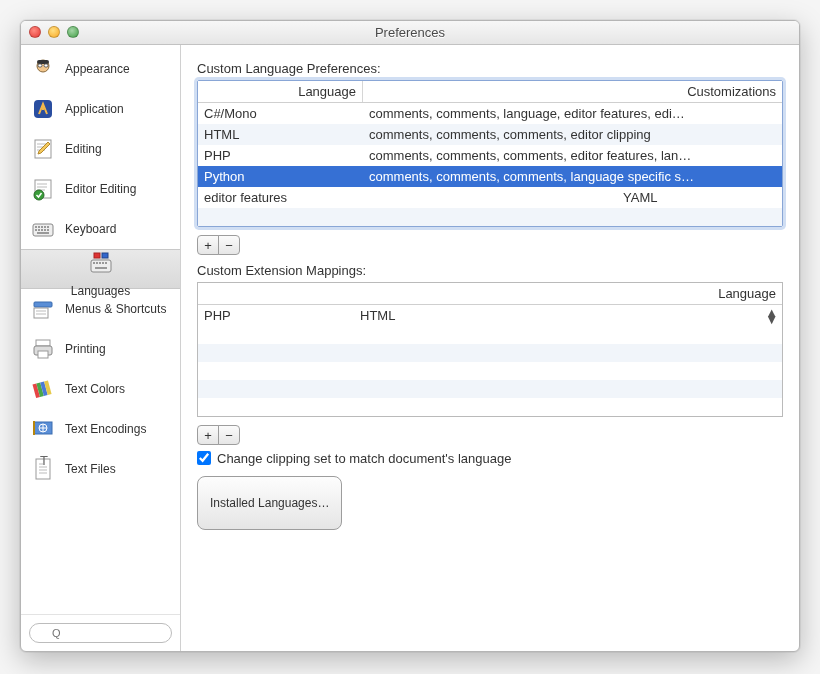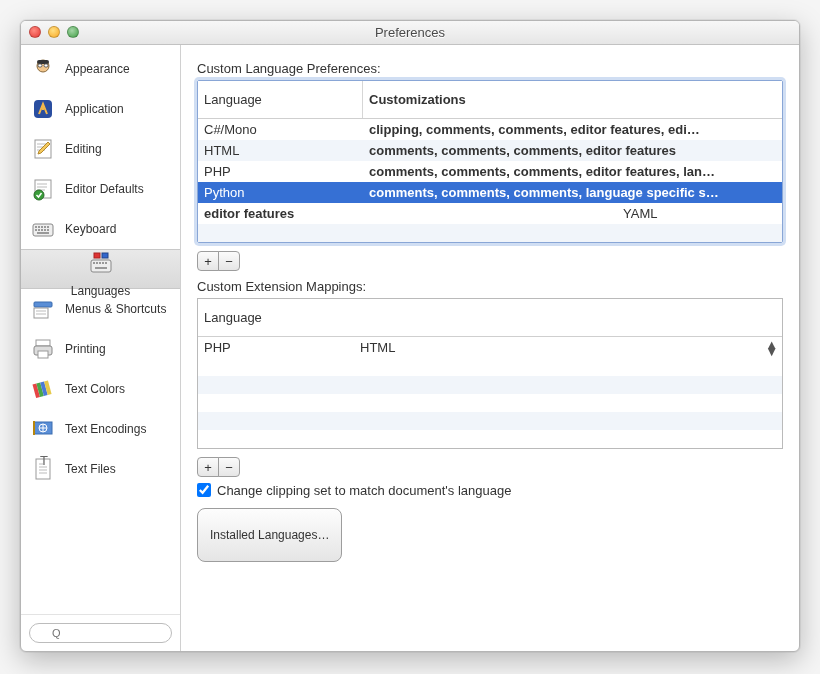--- a/index.html
+++ b/index.html
@@ -20,29 +20,29 @@
   .side-icon{ width:28px; height:28px; display:flex;align-items:center;justify-content:center; }
   .side-label{ color:#333; font-size:12px; }
   .search-wrap{ padding:8px; border-top:1px solid #e3e3e3; }
   .search{ width:100%; height:20px; border:1px solid #bcbcbc; border-radius:10px; padding:0 6px 0 22px; background:#fff; font-size:11px; position:relative; }
   .search-box{ position:relative; }
   .mag{ position:absolute; left:7px; top:3px; color:#888; font-size:11px; pointer-events:none; }
   .content{ flex:1; padding:12px 16px; display:flex; flex-direction:column; gap:4px; color:#333; }
   .section-label{ font-size:13px; margin-top:4px; }
   .table{ border:1px solid #89a6d6; border-radius:2px; box-shadow:0 0 0 3px rgba(120,160,220,0.35); }
   .thead{ display:flex; background:#fff; border-bottom:1px solid #cfcfcf; font-size:12px; }
-  .th{ padding:11px 6px; border-right:1px solid #d6d6d6; }
+  .th{ padding:3px 6px; border-right:1px solid #d6d6d6;text-align:right; }
   .th:last-child{border-right:none;}
   .tr{ display:flex; font-size:12px; }
   .tr:nth-child(odd){ background:#fff; }
   .tr:nth-child(even){ background:#f1f5fa; }
   .tr.selected{ background:#3670d4; color:#fff; }
   .td{ padding:3px 6px; white-space:nowrap; overflow:hidden; text-overflow:ellipsis; }
   .col-lang{ width:165px; }
-  .col-cust{ flex:1;font-weight:bold; }
+  .col-cust{ flex:1; }
   .col-suffix{ width:150px; }
   .col-langmap{ flex:1; display:flex; align-items:center; justify-content:space-between; padding-right:4px;}
   .filler-row{ height:18px; }
   .btn-row{ display:flex; gap:0; margin-top:4px; }
   .sq-btn{ width:22px; height:20px; background:linear-gradient(#fbfbfb,#e6e6e6); border:1px solid #9d9d9d; display:flex;align-items:center;justify-content:center; font-size:13px; cursor:pointer; }
   .sq-btn:first-child{border-top-left-radius:4px;border-bottom-left-radius:4px;}
   .sq-btn:last-child{border-top-right-radius:4px;border-bottom-right-radius:4px;margin-left:-1px;}
   .table2{ border:1px solid #bababa; }
   .filler-block{ }
   .filler-block .fr{ height:18px; }
@@ -100,21 +100,21 @@
           </div>
           <div class="side-item">
             <span class="side-icon">
               <svg width="26" height="26">
                 <rect x="5" y="4" width="16" height="18" fill="#fff" stroke="#999"></rect>
                 <path d="M7 8h10M7 11h10M7 14h8" stroke="#bbb"></path>
                 <circle cx="9" cy="19" r="5" fill="#3a9d3a" stroke="#2a6b2a"></circle>
                 <path d="M6.5 19l2 2 3-4" stroke="#fff" stroke-width="1.5" fill="none"></path>
               </svg>
             </span>
-            <span class="side-label">Editor Defaults</span>
+            <span class="side-label">Editor Editing</span>
           </div>
           <div class="side-item">
             <span class="side-icon">
               <svg width="26" height="26">
                 <rect x="3" y="8" width="20" height="12" rx="2" fill="#eee" stroke="#888"></rect>
                 <g fill="#999">
                   <rect x="5" y="10" width="2" height="2"></rect>
                   <rect x="8" y="10" width="2" height="2"></rect>
                   <rect x="11" y="10" width="2" height="2"></rect>
                   <rect x="14" y="10" width="2" height="2"></rect>
@@ -213,25 +213,25 @@
     <div class="content">
       <div class="section-label">Custom Language Preferences:</div>
       <div class="table">
         <div class="thead">
           <div class="th col-lang">Language</div>
           <div class="th col-cust">Customizations</div>
         </div>
         <div id="tbl1-body">
             <div class="tr">
               <div class="td col-lang">C#/Mono</div>
-              <div class="td col-cust">clipping, comments, comments, editor features, edi…</div>
+              <div class="td col-cust">comments, comments, language, editor features, edi…</div>
             </div>
             <div class="tr">
               <div class="td col-lang">HTML</div>
-              <div class="td col-cust">comments, comments, comments, editor features</div>
+              <div class="td col-cust">comments, comments, comments, editor clipping</div>
             </div>
             <div class="tr">
               <div class="td col-lang">PHP</div>
               <div class="td col-cust">comments, comments, comments, editor features, lan…</div>
             </div>
             <div class="tr selected">
               <div class="td col-lang">Python</div>
               <div class="td col-cust">comments, comments, comments, language specific s…</div>
             </div>
             <div class="tr">

